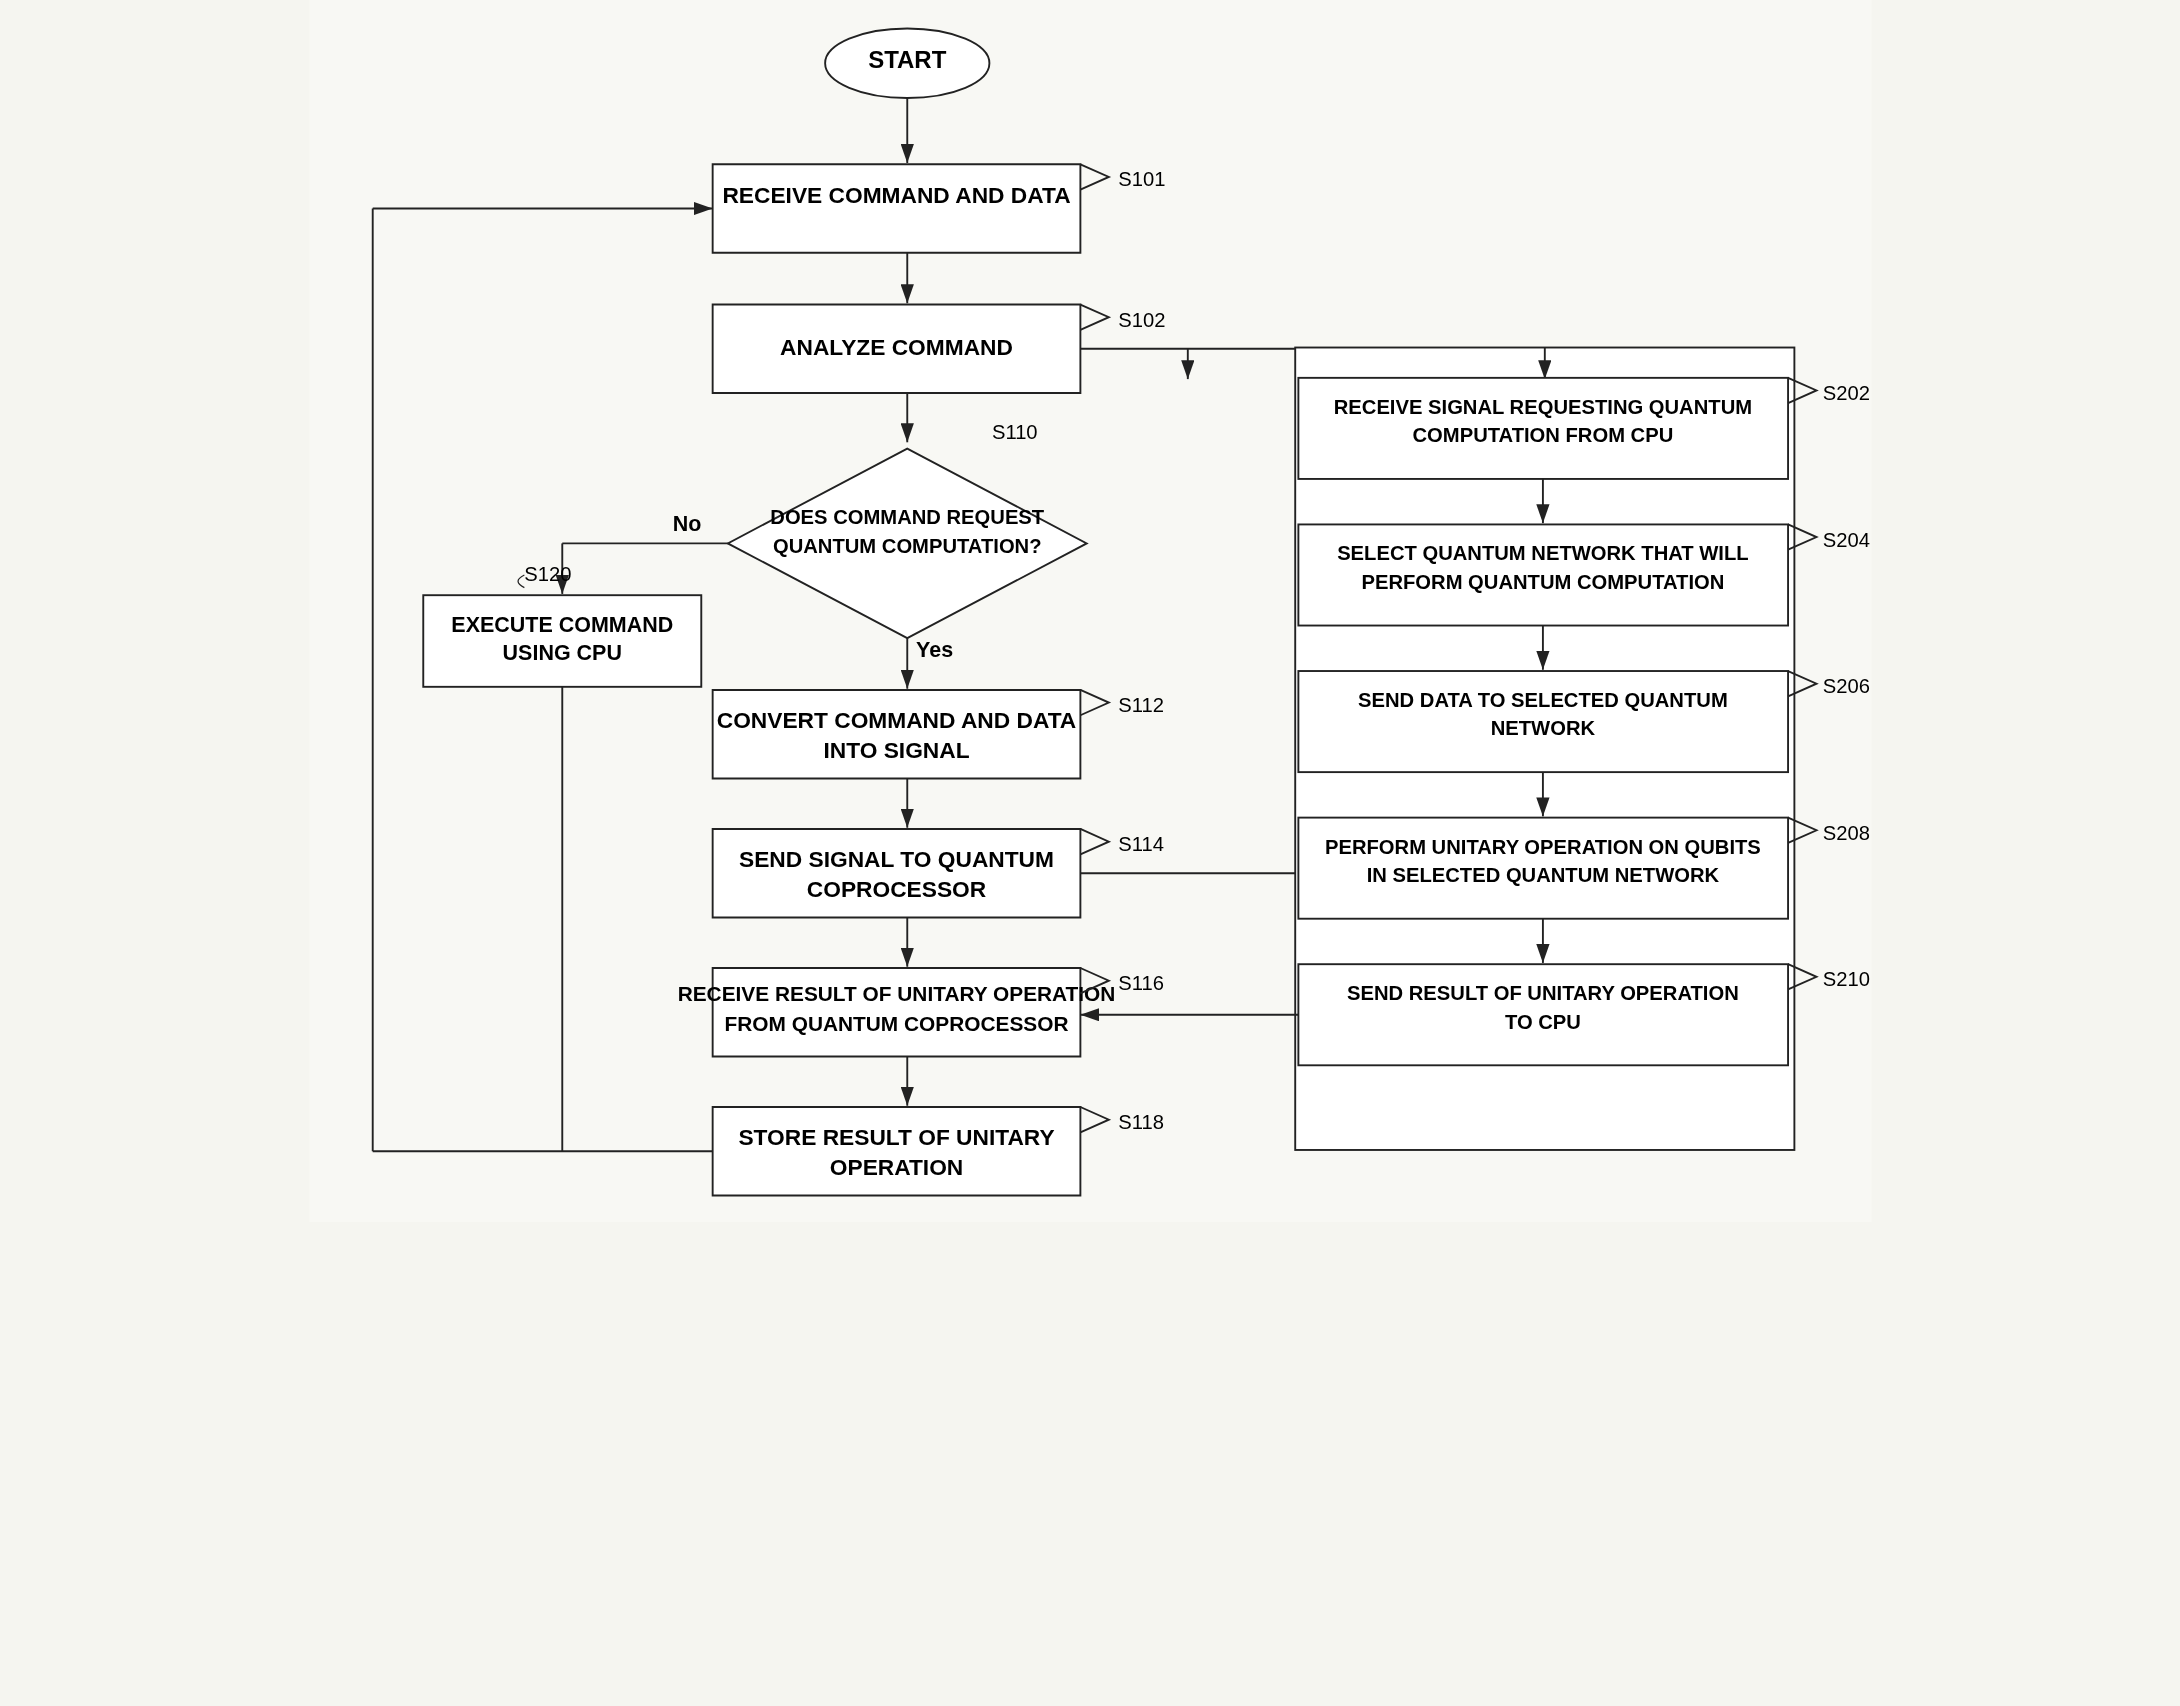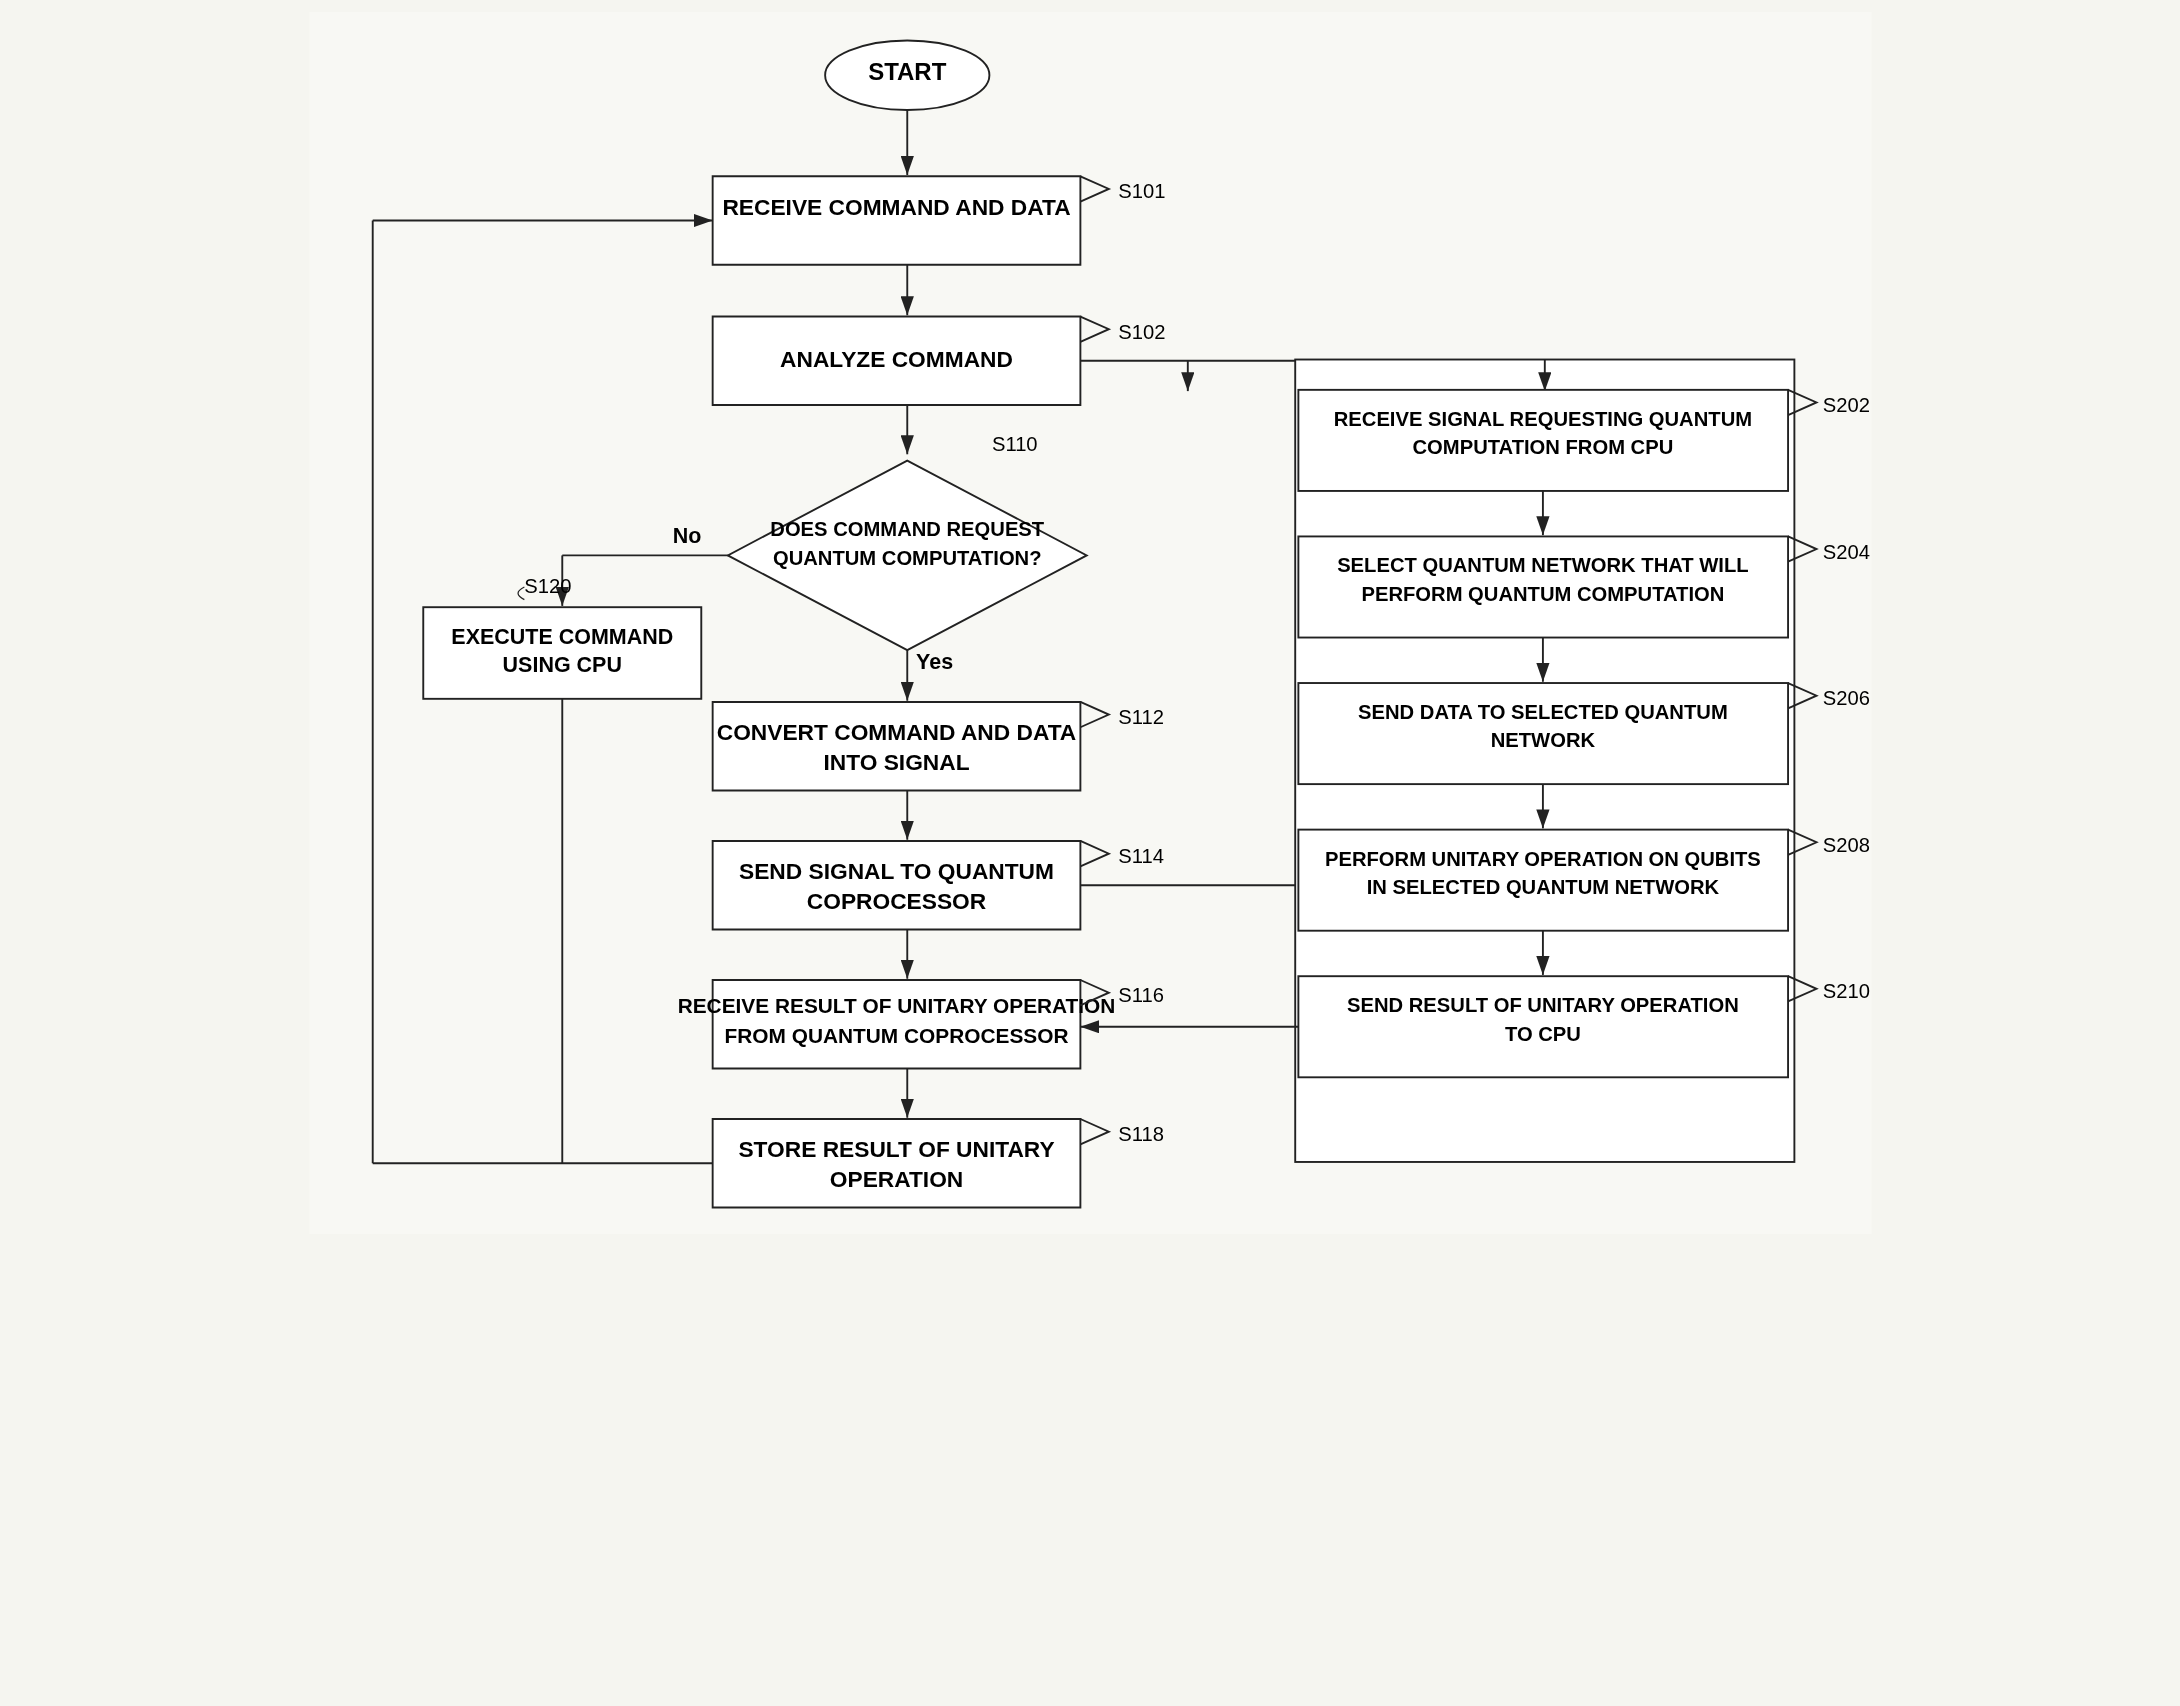--- a/index.html
+++ b/index.html
@@ -6,21 +6,21 @@
     body {
       background: #f5f5f0;
       font-family: Arial, sans-serif;
       width: 2181px;
       height: 1706px;
       overflow: hidden;
       position: relative;
     }
     .diagram {
       position: absolute;
-      top: 12px; left: 0;
+      top: 0; left: 0;
       width: 2181px;
       height: 1222px;
     }
     svg {
       width: 100%;
       height: 100%;
     }
   </style>
 </head>
 <body>

